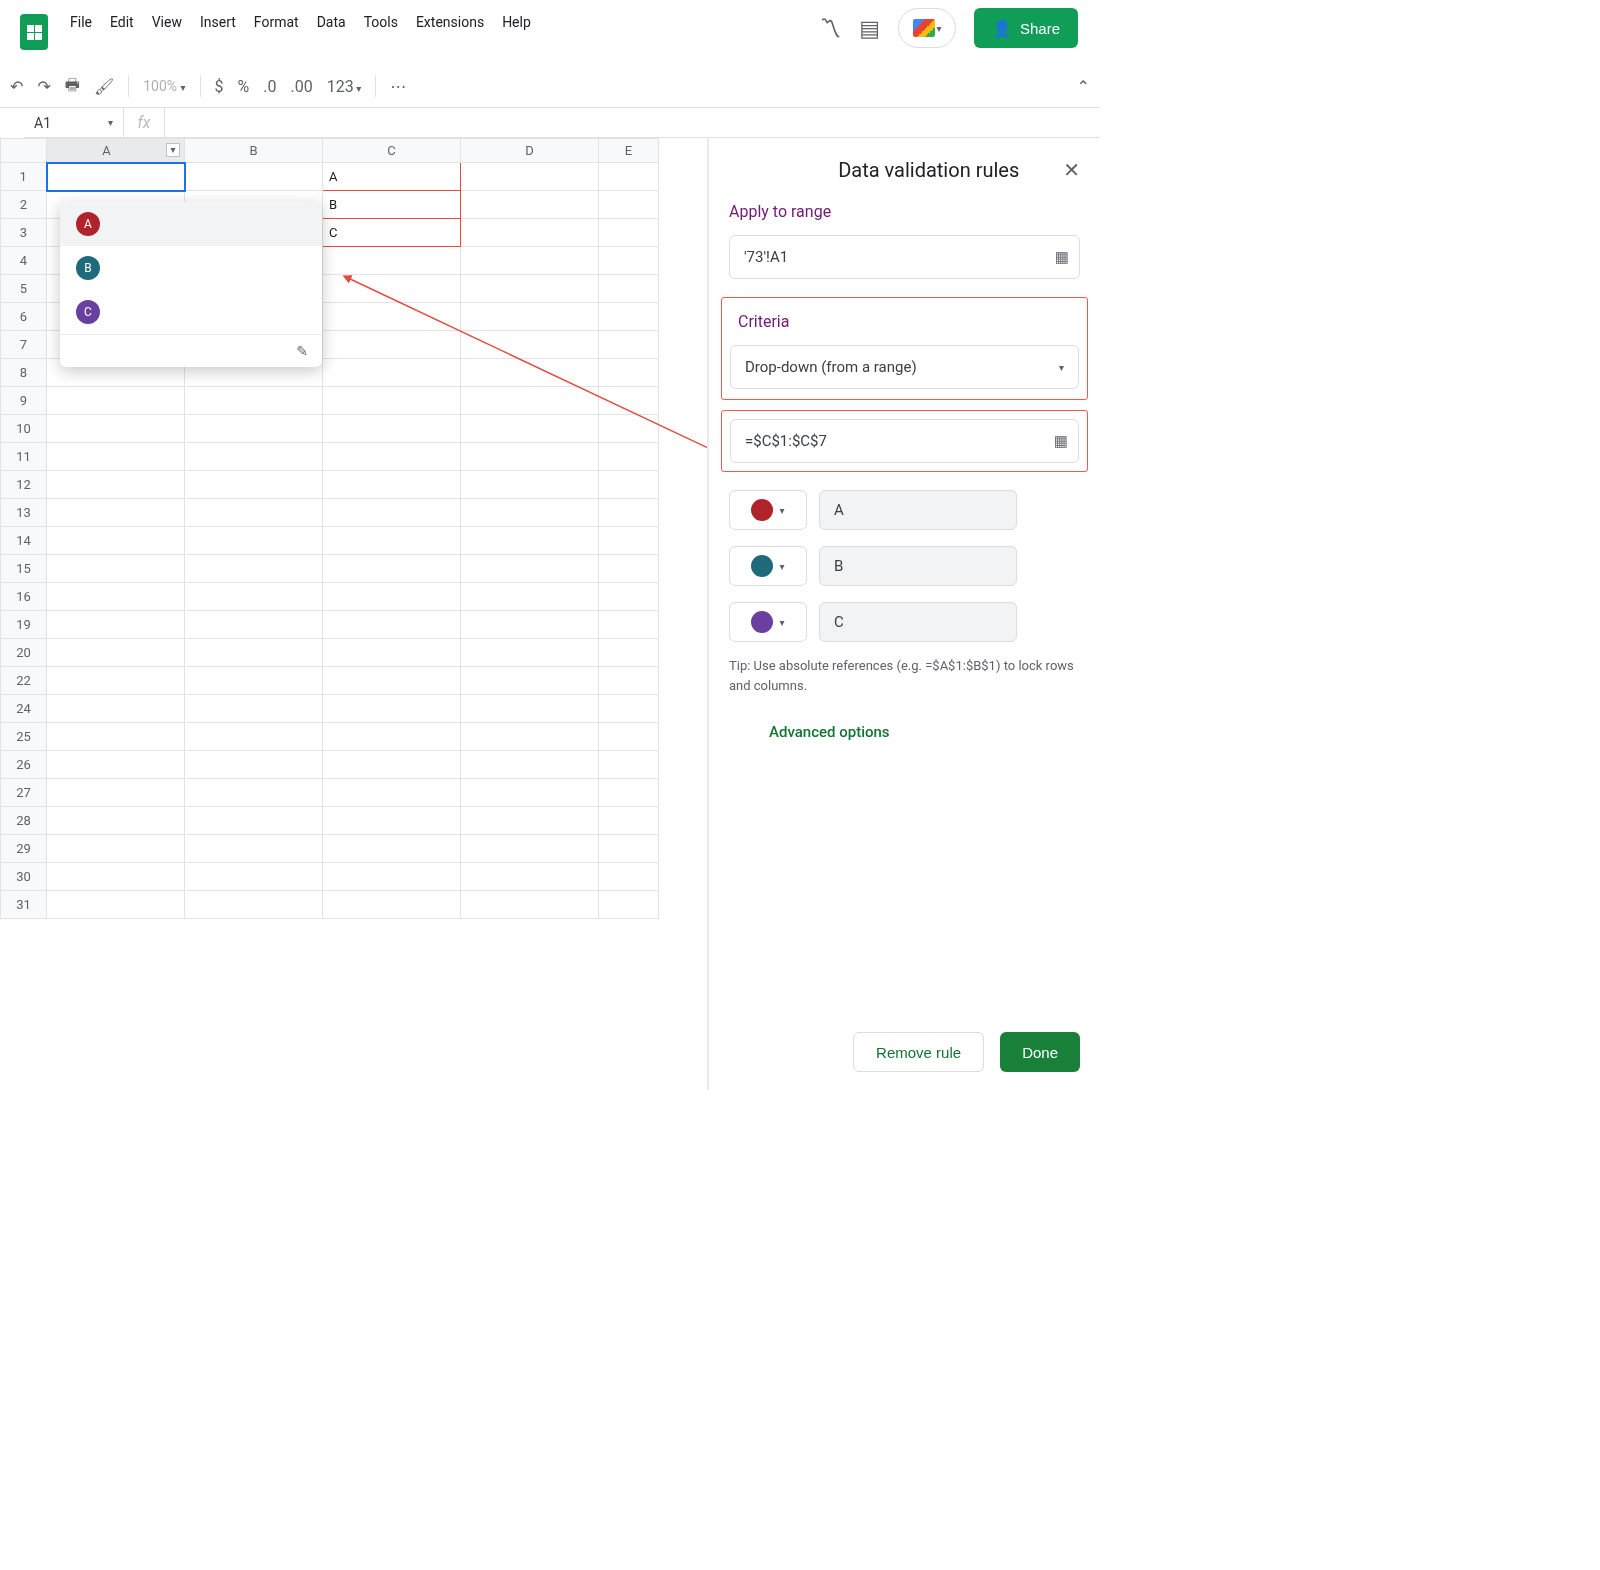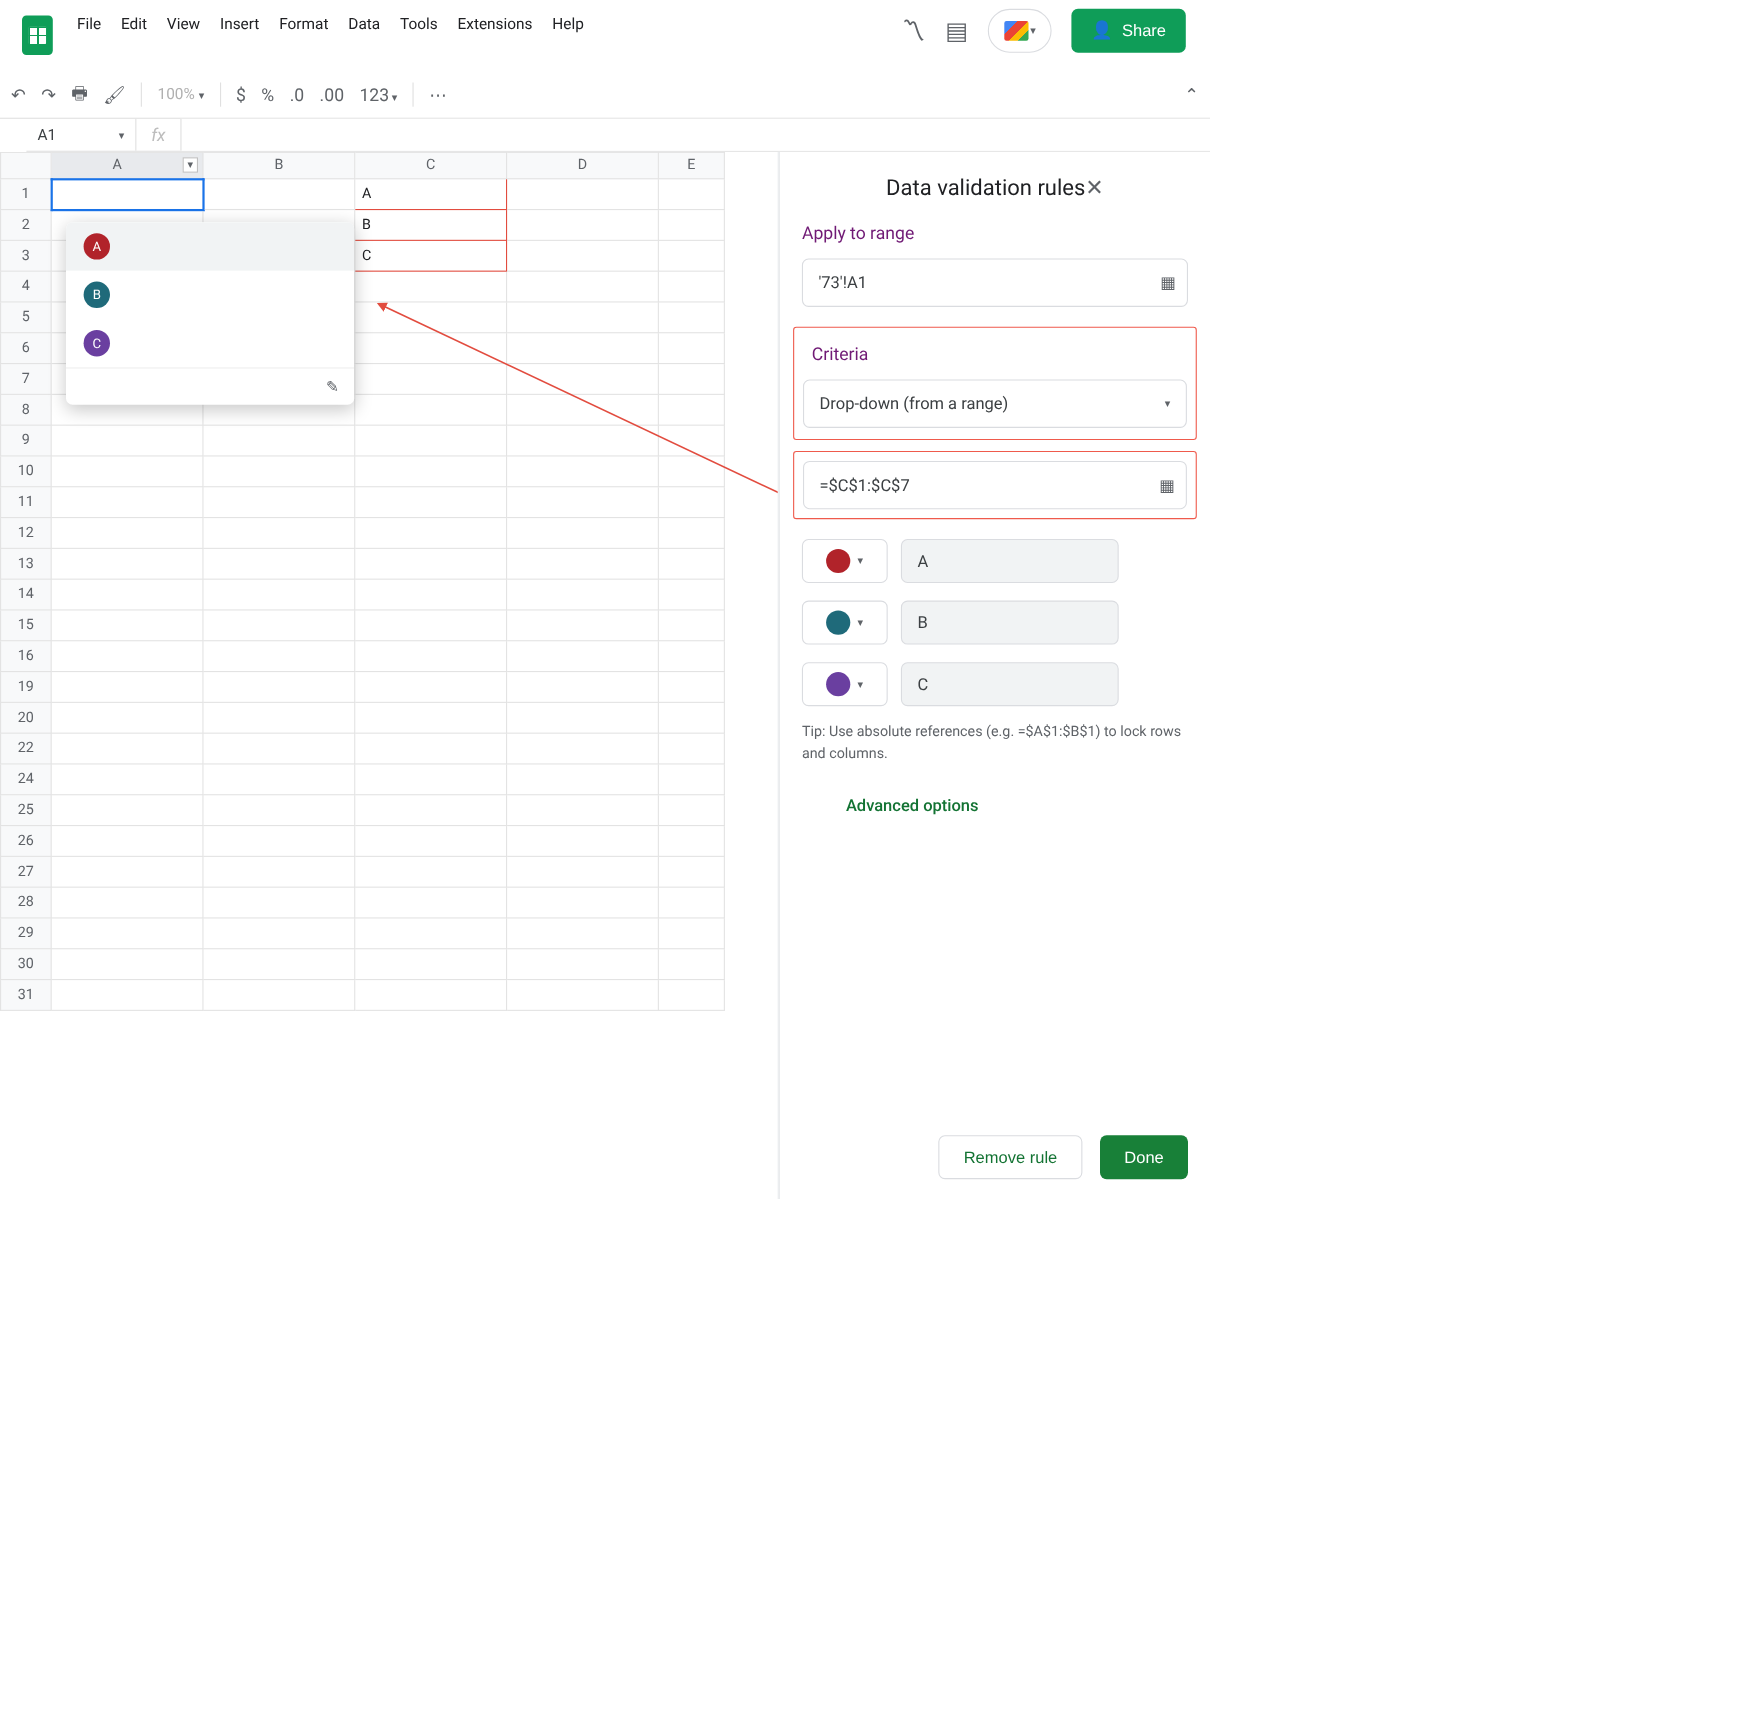--- a/index.html
+++ b/index.html
@@ -62,21 +62,21 @@
   .popover{ position:absolute; left:60px; top:64px; width:262px; background:#fff; border-radius:6px; box-shadow:0 4px 16px rgba(0,0,0,.22); overflow:hidden;}
   .pop-item{ display:flex; align-items:center; gap:12px; padding:10px 16px; font-size:14px; color:#fff;}
   .chip{ width:24px; height:24px; border-radius:12px; display:flex; align-items:center; justify-content:center; color:#fff; font-size:12px;}
   .pop-item.sel{ background:#f1f3f4;}
   .pop-foot{ border-top:1px solid #eee; display:flex; justify-content:flex-end; padding:8px 14px;}
 
   
   .arrow{ position:absolute; left:338px; top:130px; pointer-events:none;}
 
   
-  .side-head{ display:flex; align-items:center; justify-content:center; padding:20px 20px 14px 20px;}
+  .side-head{ display:flex; align-items:center; justify-content:flex-end; padding:20px 20px 14px 20px;gap:44px;}
   .side-title{ font-size:20px; color:#202124;}
   .sec-label{ font-size:16px; color:#701a75; padding:6px 20px;}
   .range-box{ margin:8px 20px 18px; border:1px solid #dadce0; border-radius:6px; height:44px; display:flex; align-items:center; padding:0 10px 0 14px; font-size:15px; color:#3c4043;}
   .range-box .grid-icon{ margin-left:auto; color:#5f6368;}
   .crit-wrap{ border:1.5px solid #ef5a4c; border-radius:3px; margin:0 12px 10px; padding:8px 8px 10px;}
   .crit-wrap .sec-label{ padding-left:8px;}
   .criteria-sel{ margin:8px 0 0; border:1px solid #dadce0; border-radius:6px; height:44px; display:flex; align-items:center; padding:0 14px; font-size:15px; color:#3c4043;}
   .formula-wrap{ border:1.5px solid #ef5a4c; border-radius:3px; margin:0 12px 18px; padding:8px;}
   .formula-box{ border:1px solid #dadce0; border-radius:6px; height:44px; display:flex; align-items:center; padding:0 10px 0 14px; font-size:15px; color:#3c4043;}
   .opts{ padding:0 20px; display:flex; flex-direction:column; gap:16px;}

